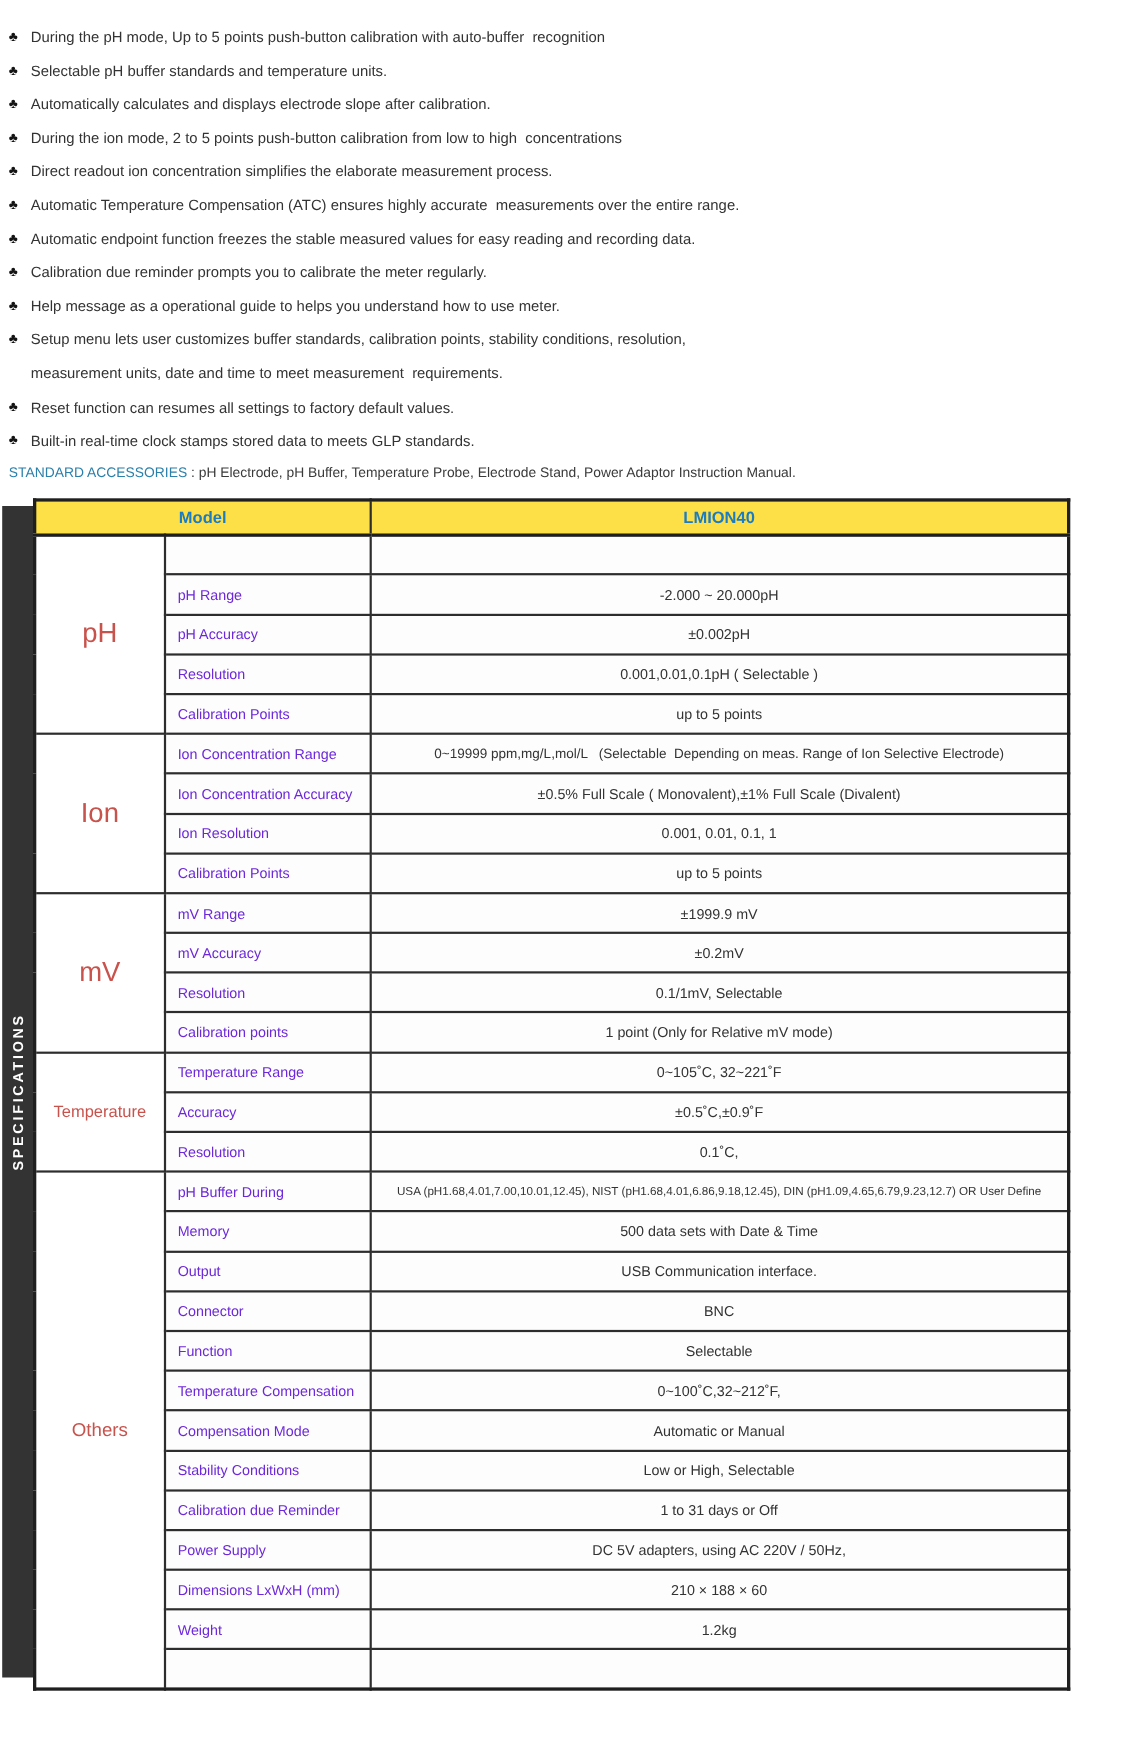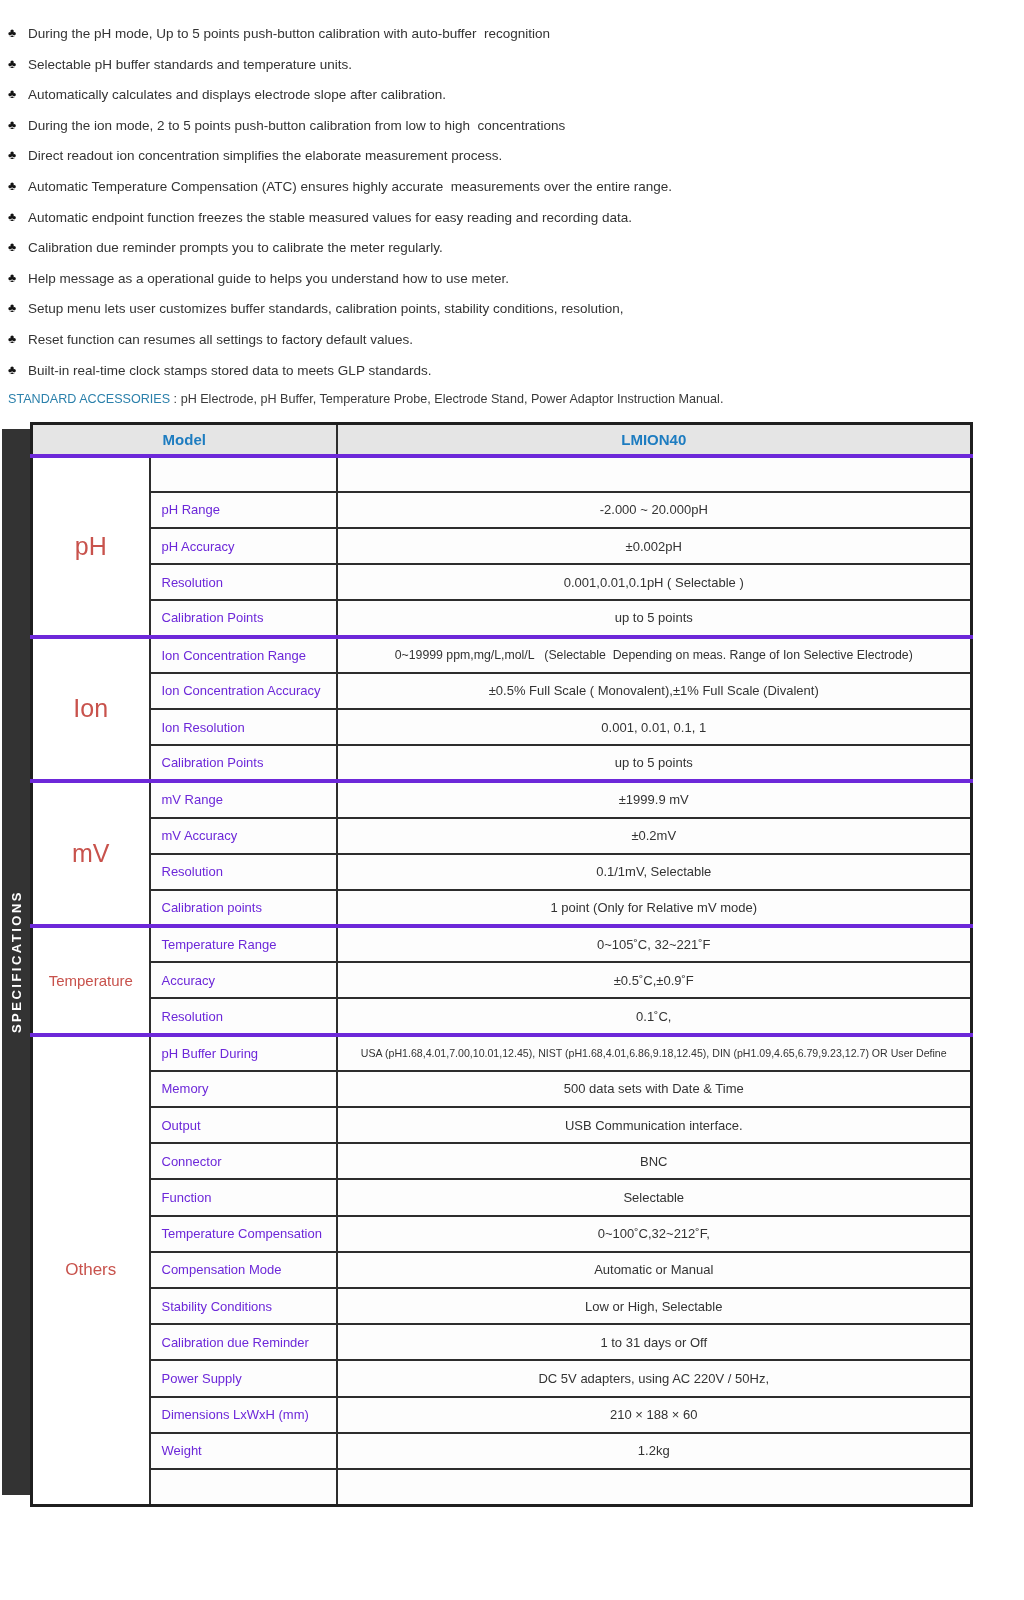--- a/index.html
+++ b/index.html
@@ -36,24 +36,24 @@
     color:#fff;font-weight:bold;font-size:13px;letter-spacing:2.5px;white-space:nowrap;
   }
   table.spec-table{
     border-collapse:collapse;table-layout:fixed;width:943px;
     border:3px solid #1f1f1f;background:#fdfdfd;
   }
   col.c-g{width:118px;} col.c-l{width:187px;} col.c-v{width:auto;}
   .spec-table th,.spec-table td{border:2px solid var(--border-dark);padding:0;}
   tr.hdr th{
     height:32px;font-size:15px;font-weight:bold;color:var(--accent-blue);
-    text-align:center;border-bottom:3px solid #1f1f1f;background:#e5e5e5;
+    text-align:center;border-bottom:3px solid #1f1f1f;background:#fde047;
   }
   .spec-table td{height:36.2px;}
-  tr.gfirst td{border-top:4px solid #6d28d9;}
+  tr.gfirst td{border-top:2px solid #6d28d9;}
   td.lcell{font-size:13px;text-align:left;padding-left:11px;color:#6d28d9;white-space:pre-wrap;}
   td.vcell{font-size:13px;text-align:center;color:#333;white-space:pre-wrap;padding:0 4px;}
   td.vcell.v-sm{font-size:12.3px;}
   td.vcell.v-xs{font-size:10.6px;}
   td.gcell{text-align:center;vertical-align:middle;color:var(--group-red);background:#fff;}
   td.gcell.g-xl{font-size:25px;}
   td.gcell.g-lg{font-size:17px;}
   td.gcell.g-md{font-size:15px;}
 </style>
 </head>
@@ -92,20 +92,24 @@
       <span class="fbul">♣</span>
       <span class="ftext">Calibration due reminder prompts you to calibrate the meter regularly.</span>
     </div>
   <div class="fline">
       <span class="fbul">♣</span>
       <span class="ftext">Help message as a operational guide to helps you understand how to use meter.</span>
     </div>
   <div class="fline">
       <span class="fbul">♣</span>
       <span class="ftext">Setup menu lets user customizes buffer standards, calibration points, stability conditions, resolution,</span>
+    </div>
+  <div class="fline nobul">
+      <span class="fbul"></span>
+      <span class="ftext">measurement units, date and time to meet measurement  requirements.</span>
     </div>
   <div class="fline">
       <span class="fbul">♣</span>
       <span class="ftext">Reset function can resumes all settings to factory default values.</span>
     </div>
   <div class="fline">
       <span class="fbul">♣</span>
       <span class="ftext">Built-in real-time clock stamps stored data to meets GLP standards.</span>
     </div>
 </div>

